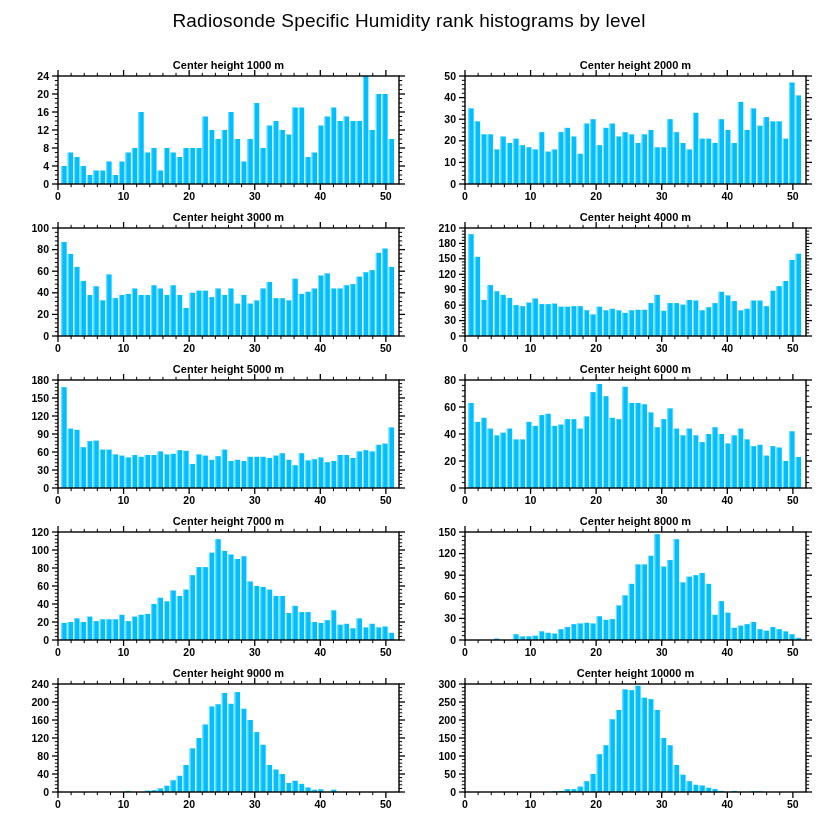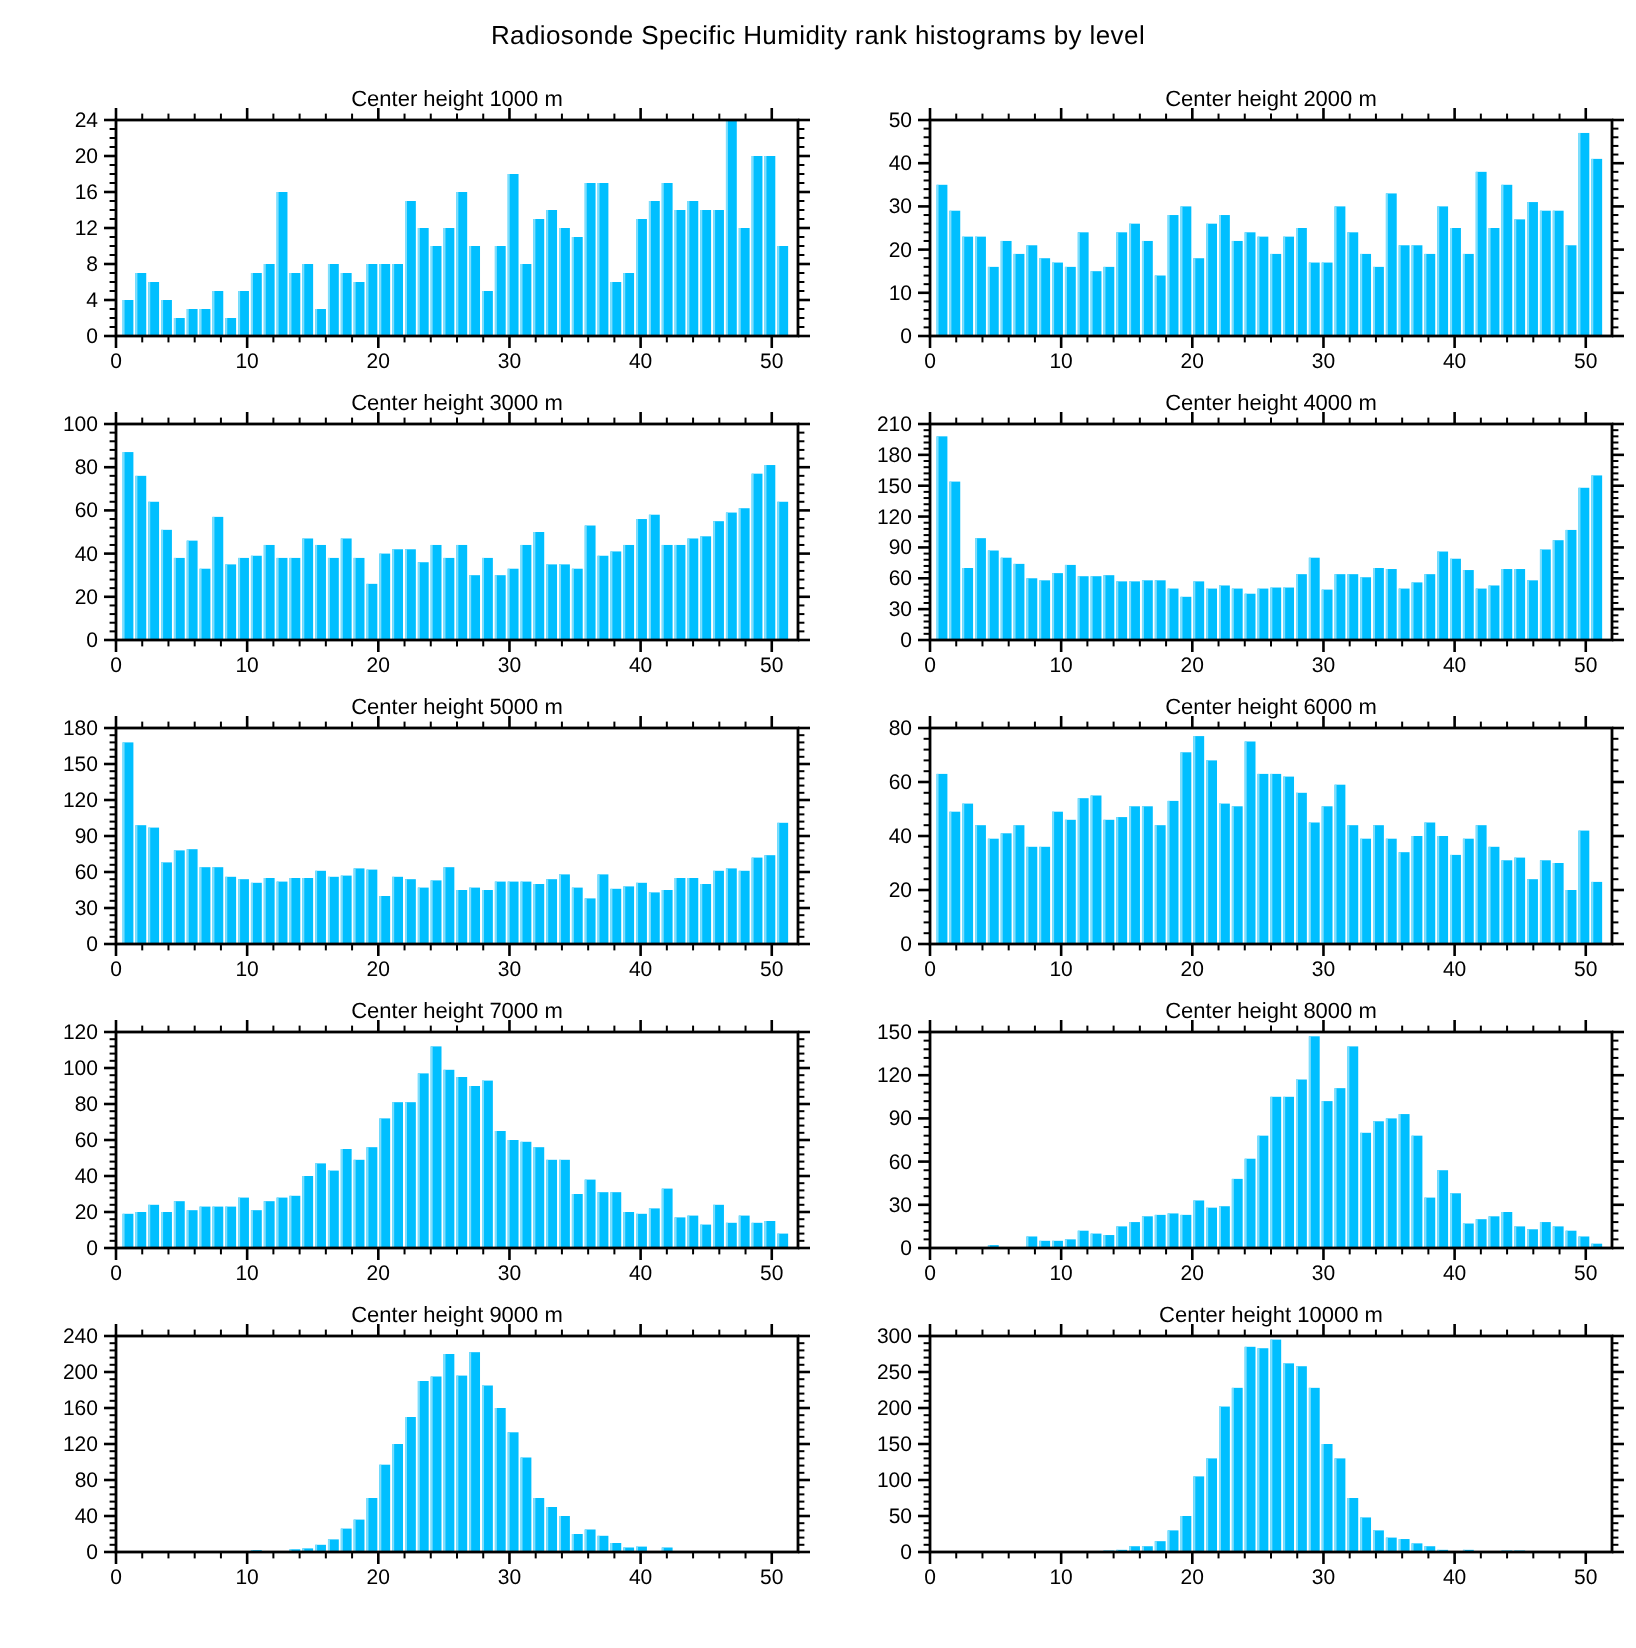--- a/index.html
+++ b/index.html
@@ -1,21 +1,21 @@
 <!DOCTYPE html>
 <html><head>
 <meta charset="utf-8">
 <style>
   html,body{margin:0;padding:0;background:#ffffff;}
   body{width:818px;height:824px;overflow:hidden;font-family:"Liberation Sans",sans-serif;color:#000;}
   .figure{position:relative;width:818px;height:824px;}
   .main-title{position:absolute;top:10px;left:0;width:818px;text-align:center;
-              font-size:13px;letter-spacing:0.2px;color:#000;}
-  .grid{position:absolute;top:42px;left:2px;width:816px;
-        display:grid;grid-template-columns:407px 407px;grid-auto-rows:152px;}
+              font-size:19px;letter-spacing:0.2px;color:#000;}
+  .grid{position:absolute;top:58px;left:2px;width:816px;
+        display:grid;grid-template-columns:407px 407px;grid-auto-rows:152px;font-weight:bold;}
   .panel{position:relative;width:407px;height:152px;}
   svg{display:block;}
   .ptitle{font-size:11px;fill:#000;}
   .ticklab{font-size:10.5px;fill:#000;}
 </style>
 </head>
 <body>
 
 <div class="figure">
   <div class="main-title">Radiosonde Specific Humidity rank histograms by level</div>

